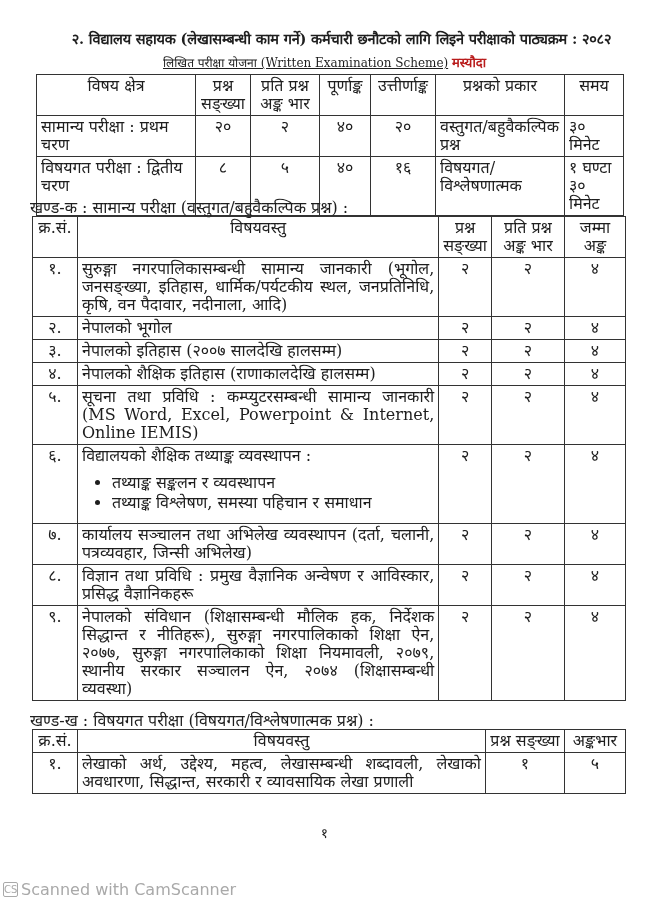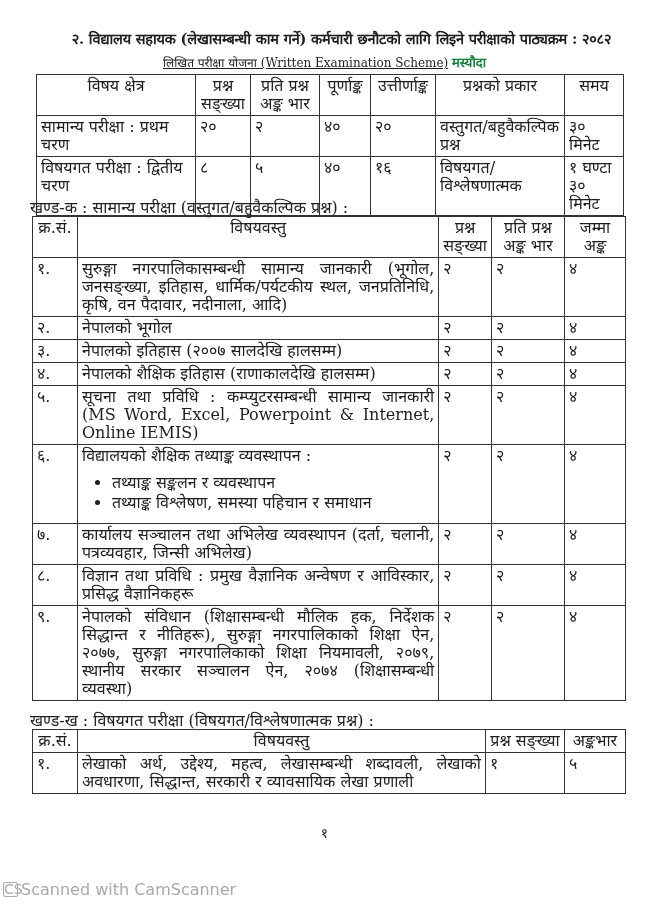--- a/index.html
+++ b/index.html
@@ -8,44 +8,44 @@
     font-family: "DejaVu Serif", "Liberation Serif", serif; color: #1e1e1e;
   }
   .title {
     position: absolute; top: 28px; left: 17px; width: 649px; text-align: center;
     font-size: 14.5px; font-weight: bold; letter-spacing: -0.2px;
   }
   .subtitle {
     position: absolute; top: 53px; left: 0; width: 649px; text-align: center; font-size: 12px;
   }
   .subtitle .u { text-decoration: underline; }
-  .subtitle .draft { color: #15803d; font-weight: bold; font-size: 13px; }
+  .subtitle .draft { color: #b91c1c; font-weight: bold; font-size: 13px; }
   table { border-collapse: collapse; position: absolute; font-size: 16px; }
   td, th { border: 1px solid #333; padding: 2px 4px; vertical-align: top; font-weight: normal; line-height: 18px; }
   th { text-align: center; }
-  td.c { text-align: left; }
+  td.c { text-align: center; }
   td.j { text-align: justify; }
   #scheme { top: 74px; left: 36px; width: 588px; }
   .sec-heading { position: absolute; left: 30px; font-size: 16px; font-weight: normal; }
   #sec-a-h { top: 196px; }
   #sec-a { top: 216px; left: 32px; width: 594px; }
   #sec-b-h { top: 709px; }
   #sec-b { top: 729px; left: 32px; width: 594px; }
   ul { margin: 8px; padding-left: 22px; }
   li { line-height: 20px; }
   .total td { font-weight: normal; }
   .total .lbl { font-weight: bold; text-align: center; }
   .page-no { position: absolute; top: 823px; left: 0; width: 649px; text-align: center; font-size: 14px; }
   .watermark {
     position: absolute; top: 880px; left: 3px; font-family: "DejaVu Sans", sans-serif;
     font-size: 16px; color: #a9a9a9; display: flex; align-items: center; gap: 3px;
   }
   .cs-icon {
     display: inline-block; width: 13px; height: 13px; border: 1px solid #a9a9a9; border-radius: 2px;
-    font-size: 14px; line-height: 13px; text-align: center;
+    font-size: 10px; line-height: 13px; text-align: center;
   }
 </style>
 </head>
 <body>
 
 <div class="title">२. विद्यालय सहायक (लेखासम्बन्धी काम गर्ने) कर्मचारी छनौटको लागि लिइने परीक्षाको पाठ्यक्रम : २०८२</div>
 <div class="subtitle">
   <span class="u">लिखित परीक्षा योजना (Written Examination Scheme)</span>
   <span class="draft">मस्यौदा</span>
 </div>

